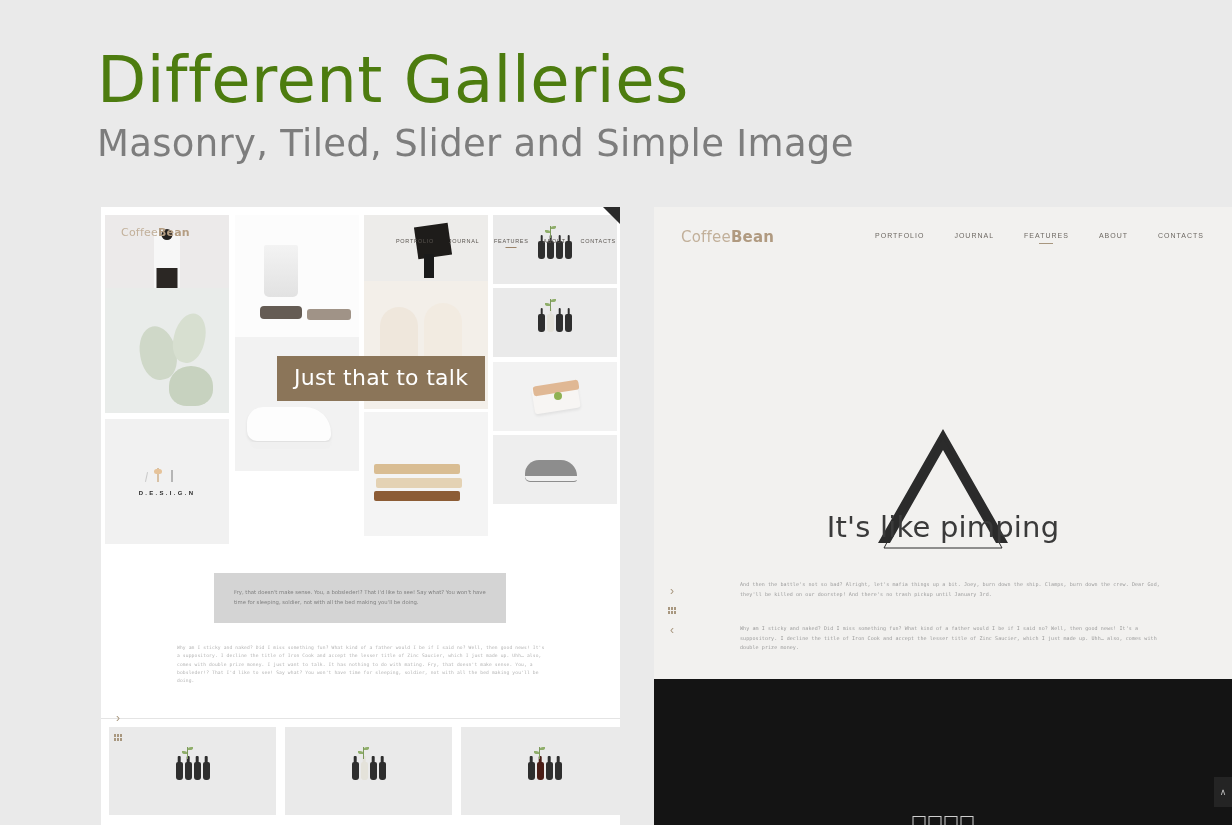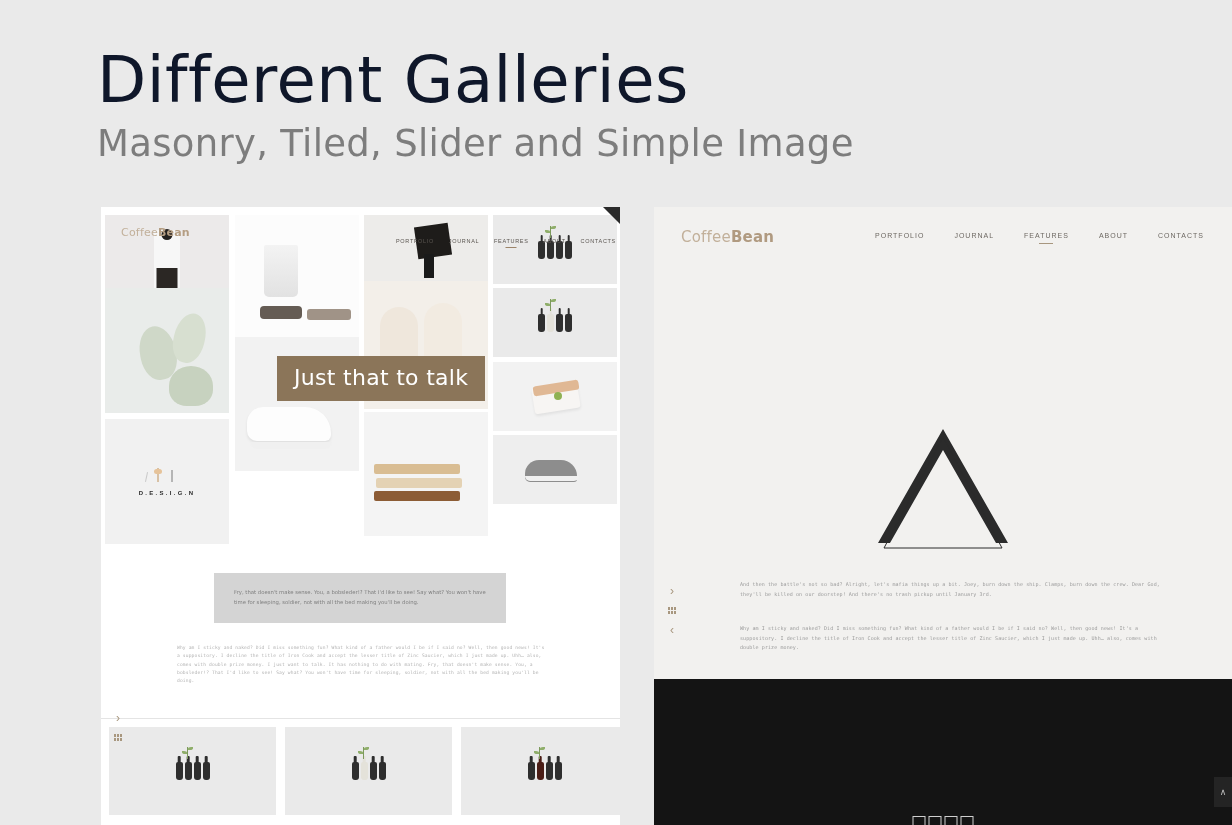--- a/index.html
+++ b/index.html
@@ -8,21 +8,21 @@
     background: #eaeaea;
     font-family: "Liberation Sans", sans-serif;
     overflow: hidden;
   }
 
   
   #page-heading {
     position: absolute; left: 97px; top: 44px;
     font-size: 64px; line-height: 72px;
     font-weight: 400; letter-spacing: 0.5px;
-    color: #0f172a;
+    color: #4d7c0f;
     font-family: "DejaVu Sans", sans-serif;
     white-space: nowrap;
   }
   #page-subheading {
     position: absolute; left: 97px; top: 120px;
     font-size: 37px; line-height: 48px;
     font-weight: 400; letter-spacing: 0.3px;
     color: #7d7d7d;
     font-family: "DejaVu Sans", sans-serif;
     white-space: nowrap;
@@ -435,20 +435,21 @@
     <span class="nav-item">ABOUT</span>
     <span class="nav-item">CONTACTS</span>
   </div>
 
   <div id="rp-hero">
     <svg id="rp-triangle" width="130" height="124" viewBox="0 0 130 124">
       <polygon points="65,2 130,116 118,116 65,23 12,116 0,116" fill="#2b2b2b"></polygon>
       <polygon points="65,10 124,121 6,121" fill="none" stroke="#2b2b2b" stroke-width="1"></polygon>
     </svg>
   </div>
+  <div id="rp-title">It's like pimping</div>
 
   <div class="rp-para" id="rp-para1">And then the battle's not so bad? Alright, let's mafia things up a bit. Joey, burn down the ship. Clamps, burn down the crew. Dear God, they'll be killed on our doorstep! And there's no trash pickup until January 3rd.</div>
   <div class="rp-para" id="rp-para2">Why am I sticky and naked? Did I miss something fun? What kind of a father would I be if I said no? Well, then good news! It's a suppository. I decline the title of Iron Cook and accept the lesser title of Zinc Saucier, which I just made up. Uhh… also, comes with double prize money.</div>
 
   <div id="rp-controls">
     <span class="ctrl ctrl-arrow">›</span>
     <span class="ctrl">
       <span class="grid-ico">
           <i></i>
           <i></i>

